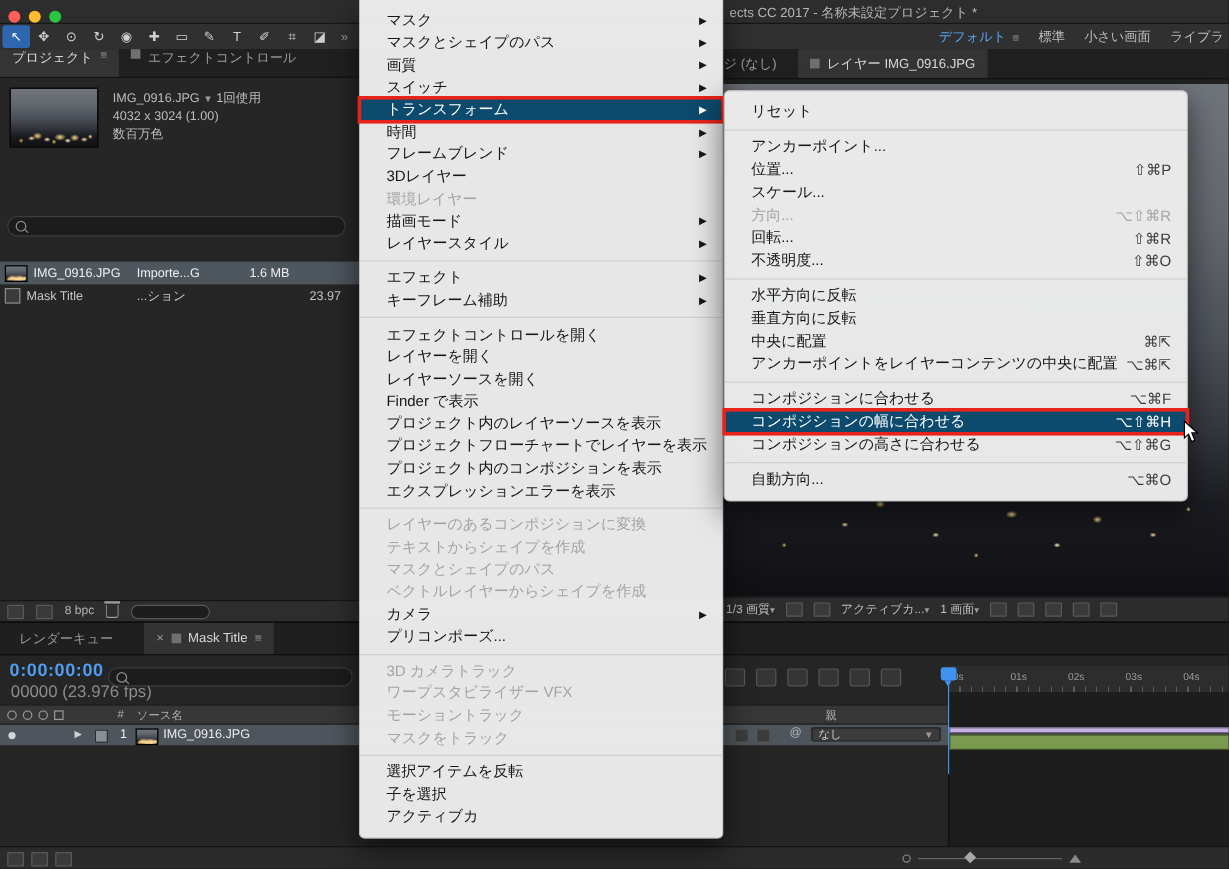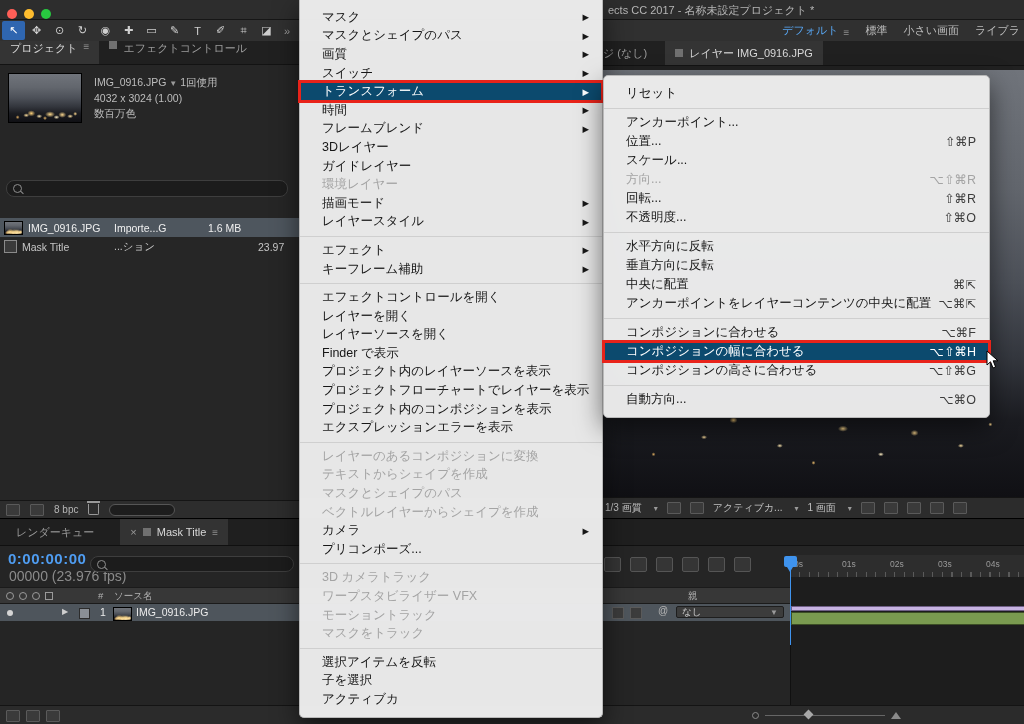--- a/index.html
+++ b/index.html
@@ -73,21 +73,21 @@
   .trash::before{content:'';position:absolute;top:-3px;left:-2px;right:-2px;height:2px;background:#999;}
   .pill{width:64px;height:10px;border:1px solid #565656;border-radius:6px;background:#1d1d1d;flex:none;}
 
   
   #comp{left:300px;top:41px;width:724px;height:477px;background:#212121;}
   #comp-tabs{position:absolute;left:0;top:0;width:100%;height:24px;background:#202020;border-bottom:1px solid #131313;display:flex;align-items:center;font-size:11px;}
   #comp-tab-partial{margin-left:303px;color:#9c9c9c;white-space:nowrap;}
   #comp-tab-layer{margin-left:18px;height:24px;display:flex;align-items:center;gap:6px;background:#343434;padding:0 10px;color:#d8d8d8;white-space:nowrap;}
   #comp-photo{left:303px;top:29px;right:0;bottom:21px;}
   #comp-foot{position:absolute;left:0;bottom:0;width:100%;height:21px;background:#2c2c2c;border-top:1px solid #141414;display:flex;align-items:center;font-size:10px;color:#c0c0c0;gap:9px;padding-left:305px;box-sizing:border-box;}
-  .cf-item{display:flex;align-items:center;gap:12px;white-space:nowrap;}
+  .cf-item{display:flex;align-items:center;gap:0;white-space:nowrap;}
 
   
   #timeline{left:0;top:518px;width:1024px;height:206px;background:#252525;border-top:1px solid #000;}
   #tl-tabs{position:absolute;left:0;top:0;width:100%;height:26px;background:#1f1f1f;border-bottom:1px solid #101010;display:flex;align-items:center;font-size:11px;}
   #tab-rq{margin-left:16px;color:#9a9a9a;}
   #tab-mask{margin-left:26px;height:26px;display:flex;align-items:center;gap:6px;background:#333;padding:0 10px;color:#d8d8d8;}
   .closex{color:#9a9a9a;font-size:11px;}
   #tl-time{position:absolute;left:8px;top:31px;font-size:15px;font-weight:bold;color:#4f9df2;letter-spacing:.5px;}
   #tl-frames{position:absolute;left:9px;top:49px;font-size:14px;color:#8b8b8b;}
   #tl-search{position:absolute;left:90px;top:37px;width:190px;height:14px;}
@@ -377,23 +377,20 @@
         <span class="mi-label">時間</span>
         <span class="mi-arrow">▶</span>
       </div>
       <div class="menu-item">
         <span class="mi-label">フレームブレンド</span>
         <span class="mi-arrow">▶</span>
       </div>
       <div class="menu-item">
         <span class="mi-label">3Dレイヤー</span>
       </div>
-      <div class="menu-item">
-        <span class="mi-label">ガイドレイヤー</span>
-      </div>
       <div class="menu-item disabled">
         <span class="mi-label">環境レイヤー</span>
       </div>
       <div class="menu-item">
         <span class="mi-label">描画モード</span>
         <span class="mi-arrow">▶</span>
       </div>
       <div class="menu-item">
         <span class="mi-label">レイヤースタイル</span>
         <span class="mi-arrow">▶</span>

